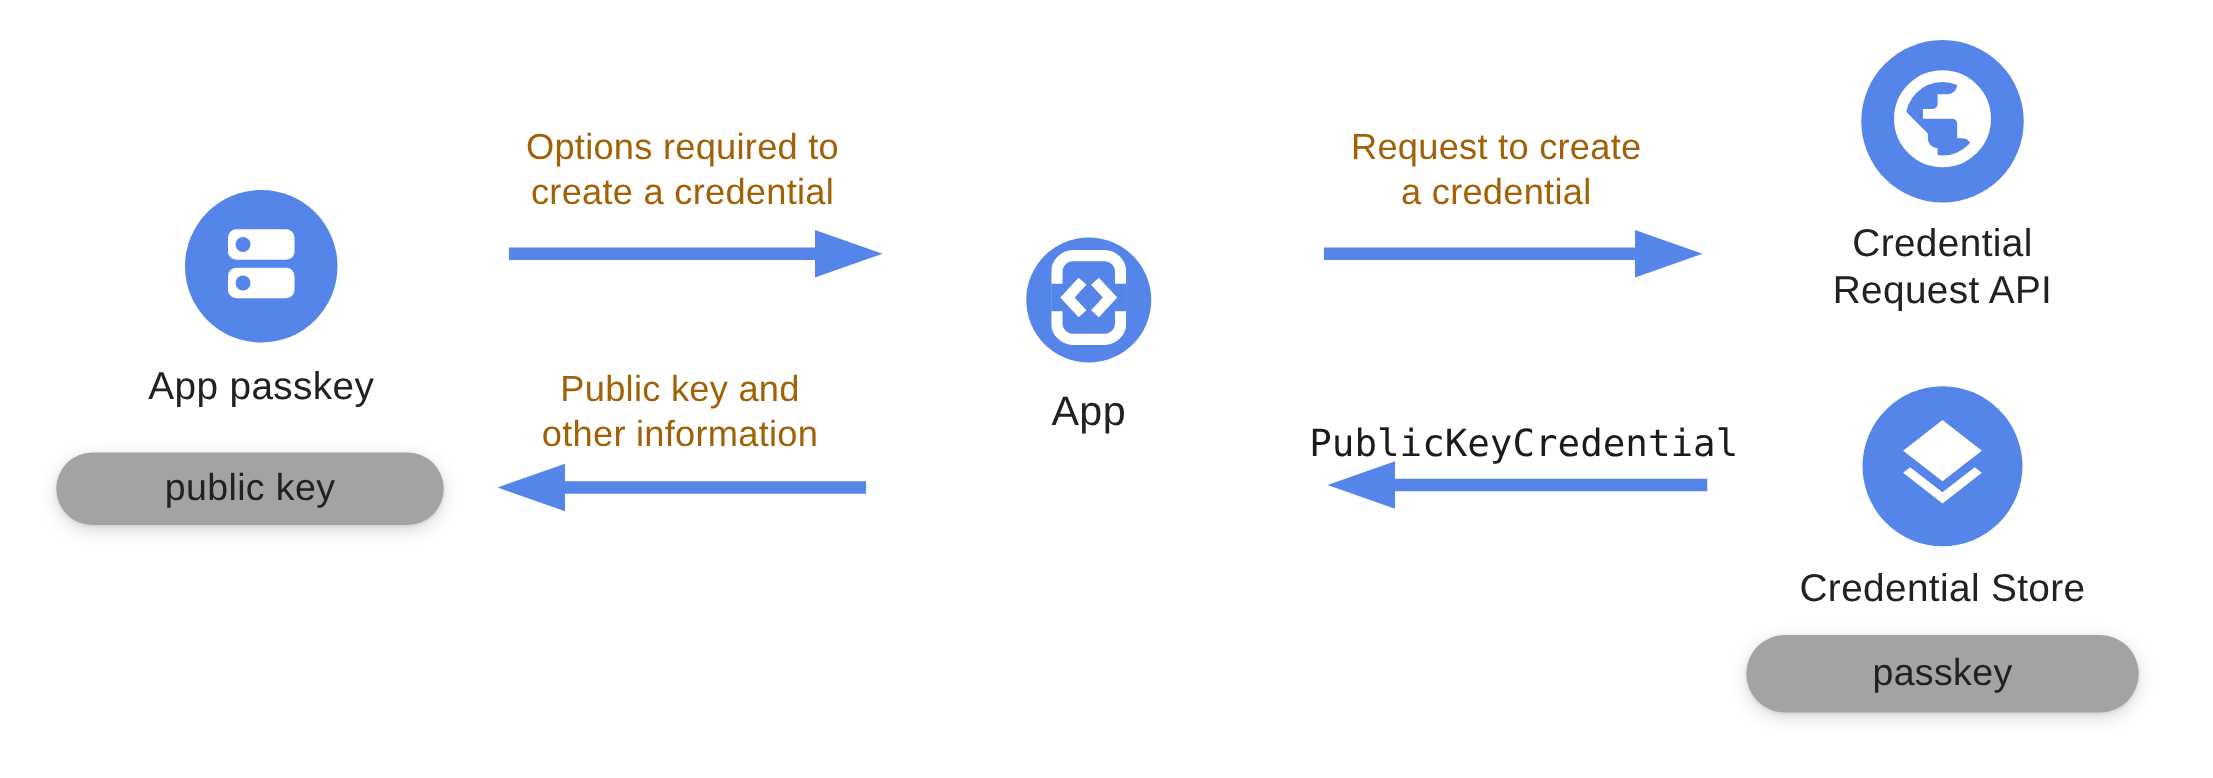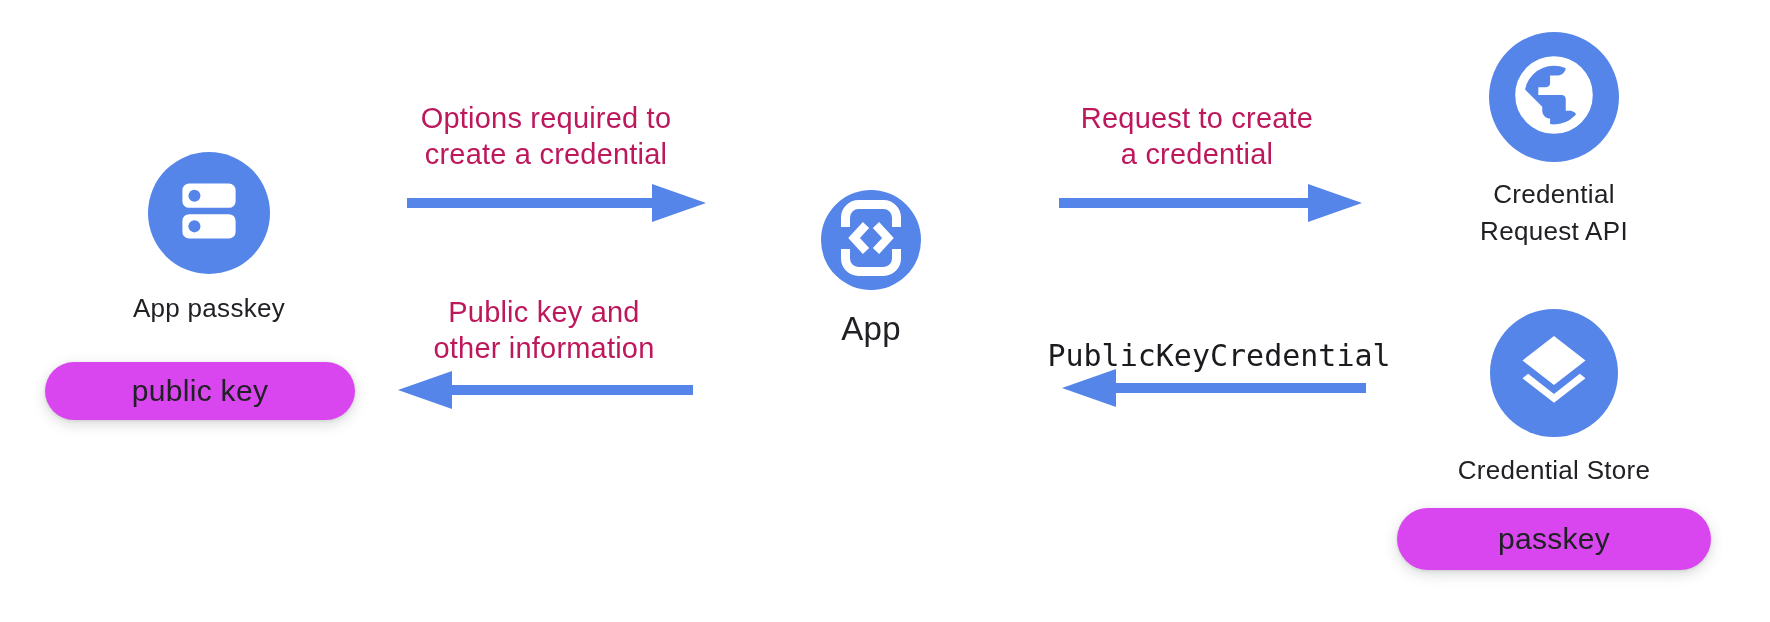--- a/index.html
+++ b/index.html
@@ -11,35 +11,35 @@
     color:#202124;
     overflow:hidden;
   }
   .circle{
     position:absolute;border-radius:50%;
     background:var(--blue);
     display:flex;align-items:center;justify-content:center;
   }
   .node-label{
     position:absolute;text-align:center;
-    font-size:26px;line-height:37px;color:#202124;
+    font-size:31px;line-height:37px;color:#202124;
     letter-spacing:.3px;
   }
   .arrow-label{
     position:absolute;text-align:center;
-    font-size:29px;line-height:36px;color:#be185d;
+    font-size:29px;line-height:36px;color:#a16207;
     letter-spacing:.2px;
   }
   .mono-label{
     position:absolute;text-align:center;
     font-family:"DejaVu Sans Mono", monospace;
     font-size:30px;line-height:32px;color:#1b1b1f;
   }
   .pill{
-    position:absolute;background:#d946ef;
+    position:absolute;background:#a3a3a3;
     border-radius:999px;
     box-shadow:0 4px 14px rgba(60,64,67,.20), 0 1px 3px rgba(60,64,67,.12);
     display:flex;align-items:center;justify-content:center;
     font-size:30px;color:#202124;letter-spacing:.3px;
   }
   .arrow{position:absolute;color:var(--blue);}
   .arrow svg{display:block;}
 
   
   #app-server-circle{left:148px;top:152px;width:122px;height:122px;}

